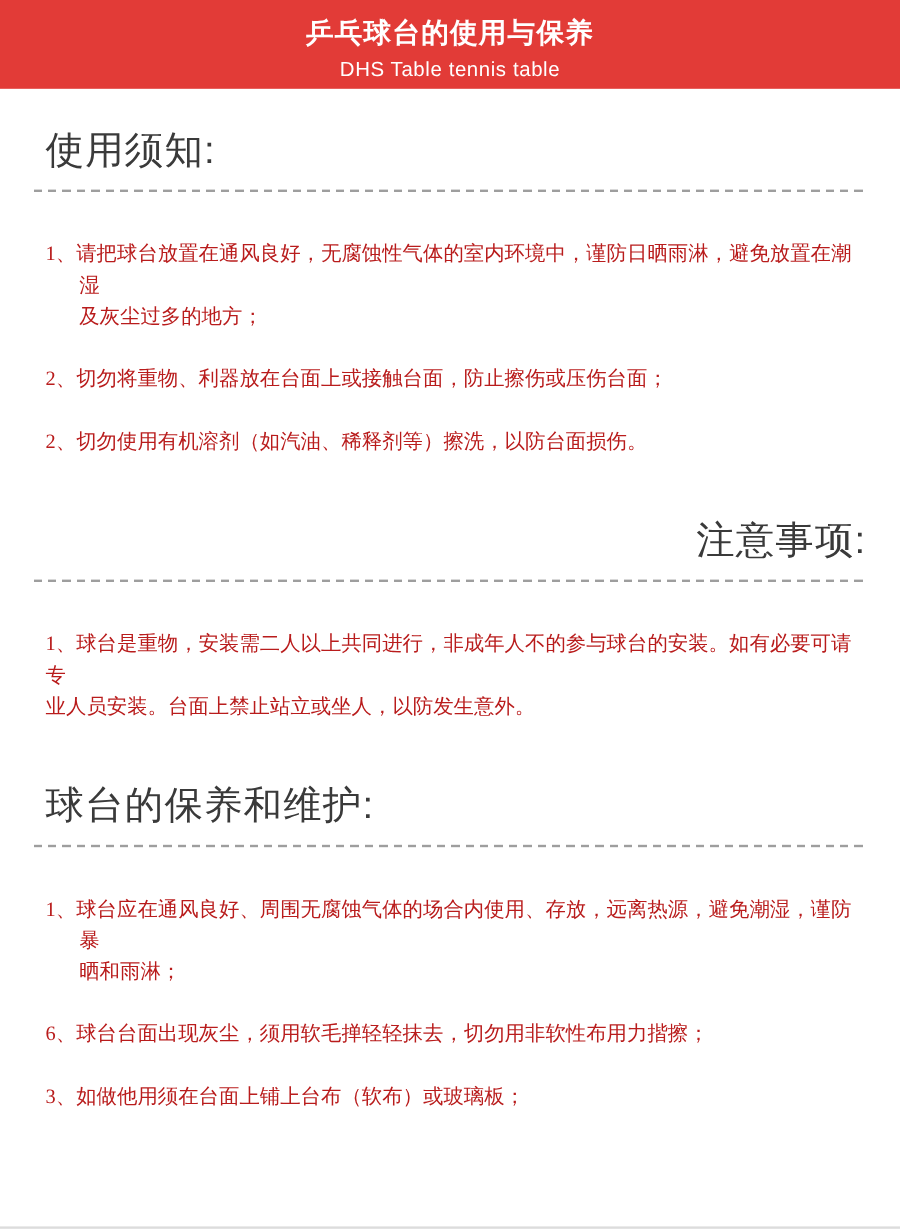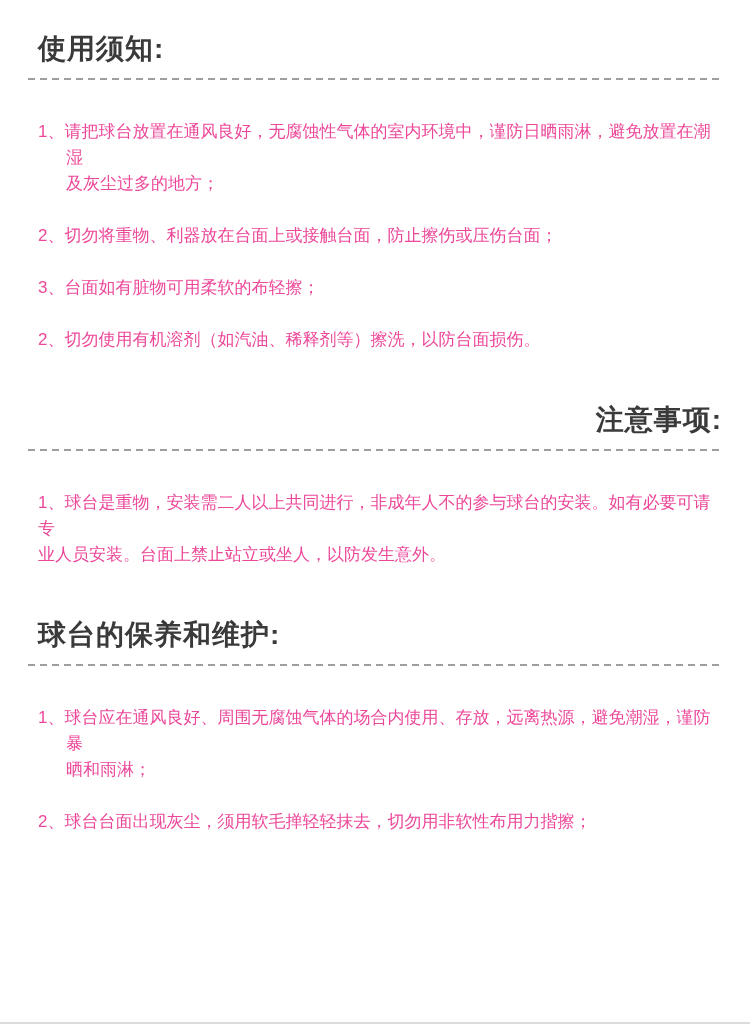--- a/index.html
+++ b/index.html
@@ -35,44 +35,45 @@
     font-weight: normal;
     margin-top: 5px;
     letter-spacing: 0.5px;
   }
 
   
   .content { padding: 0 28px; }
 
   .rules-section { padding-left: 0; }
   .section-heading {
-    font-size: 28px;
-    font-weight: bold;
+    font-size: 32px;
+    font-weight: normal;
     color: #3a3a3a;
     padding-left: 10px;
     letter-spacing: 1px;
   }
   .sec-usage .section-heading { margin-top: 30px; }
   .sec-precautions .section-heading { margin-top: 22px; text-align: right; }
   .sec-maintenance .section-heading { margin-top: 22px; }
 
   .dashed-divider {
     height: 2px;
     margin-top: 10px;
     background: repeating-linear-gradient(90deg, #9e9e9e 0 7px, transparent 7px 12px);
   }
 
   .item-list {
     list-style: none;
     margin: 13px 0 10px 0;
     padding-left: 10px;
     font-size: 17px;
     line-height: 26px;
-    color: #ec4899;
+    color: #b91c1c;
     white-space: pre-line;
+    font-family: Liberation Serif, serif;
   }
   .item-list.hanging li {
     padding-left: 28px;
     text-indent: -28px;
   }
   .item-list.flat li { padding-left: 0; text-indent: 0; }
 
   .footer-divider {
     position: absolute;
     left: 0;
@@ -80,51 +81,55 @@
     width: 750px;
     height: 2px;
     background: #dcdcdc;
   }
 </style>
 </head>
 <body>
 
 <div class="page">
 
+  <header class="banner">
+    <div class="banner-title">乒乓球台的使用与保养</div>
+    <div class="banner-subtitle">DHS Table tennis table</div>
+  </header>
 
   <main class="content">
 
     <section class="rules-section sec-usage">
       <h2 class="section-heading">使用须知:</h2>
       <div class="dashed-divider"></div>
       <ul class="item-list hanging">
         <li>1、请把球台放置在通风良好，无腐蚀性气体的室内环境中，谨防日晒雨淋，避免放置在潮湿
 及灰尘过多的地方；</li>
         <li>2、切勿将重物、利器放在台面上或接触台面，防止擦伤或压伤台面；</li>
-        <li>3、台面如有脏物可用柔软的布轻擦；</li>
         <li>2、切勿使用有机溶剂（如汽油、稀释剂等）擦洗，以防台面损伤。</li>
       </ul>
     </section>
 
     <section class="rules-section sec-precautions">
       <h2 class="section-heading">注意事项:</h2>
       <div class="dashed-divider"></div>
       <ul class="item-list flat">
         <li>1、球台是重物，安装需二人以上共同进行，非成年人不的参与球台的安装。如有必要可请专
 业人员安装。台面上禁止站立或坐人，以防发生意外。</li>
       </ul>
     </section>
 
     <section class="rules-section sec-maintenance">
       <h2 class="section-heading">球台的保养和维护:</h2>
       <div class="dashed-divider"></div>
       <ul class="item-list hanging">
         <li>1、球台应在通风良好、周围无腐蚀气体的场合内使用、存放，远离热源，避免潮湿，谨防暴
 晒和雨淋；</li>
-        <li>2、球台台面出现灰尘，须用软毛掸轻轻抹去，切勿用非软性布用力揩擦；</li>
+        <li>6、球台台面出现灰尘，须用软毛掸轻轻抹去，切勿用非软性布用力揩擦；</li>
+        <li>3、如做他用须在台面上铺上台布（软布）或玻璃板；</li>
         
         
         
       </ul>
     </section>
 
   </main>
 
   <div class="footer-divider"></div>
 </div>

